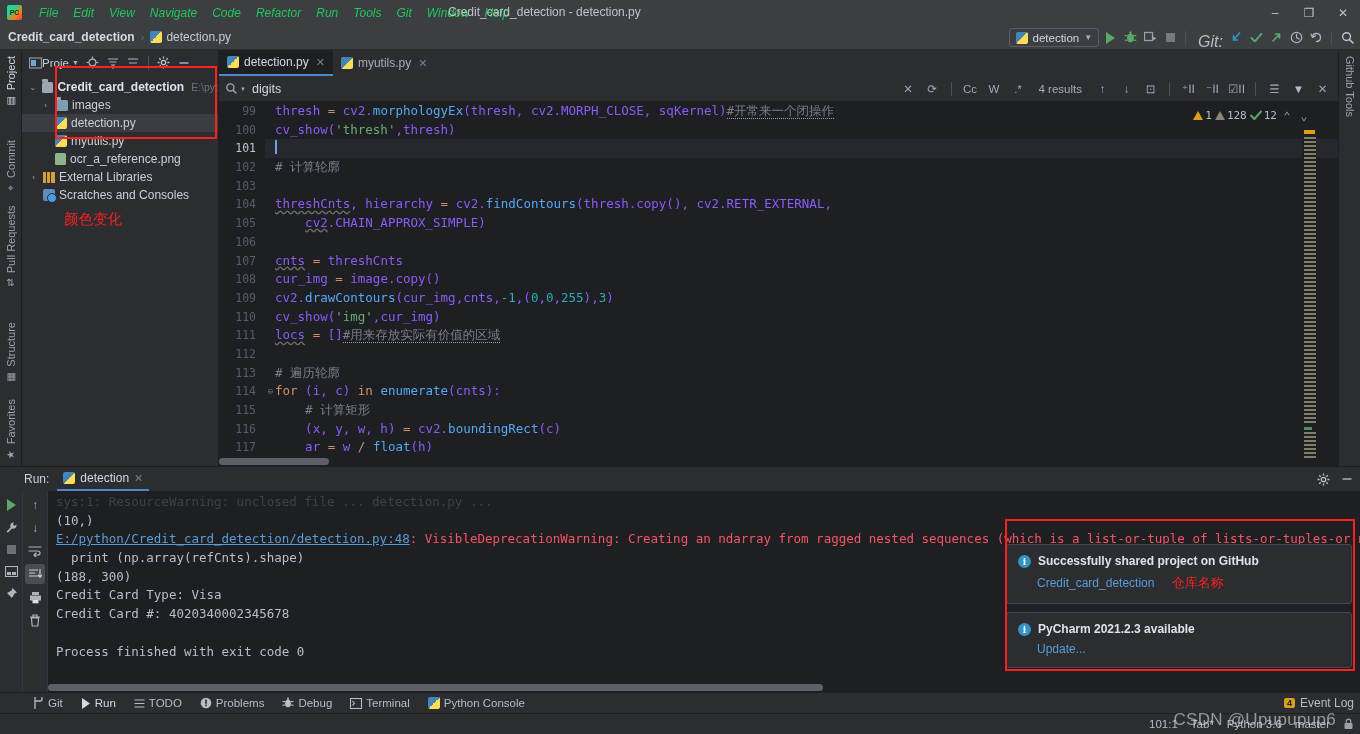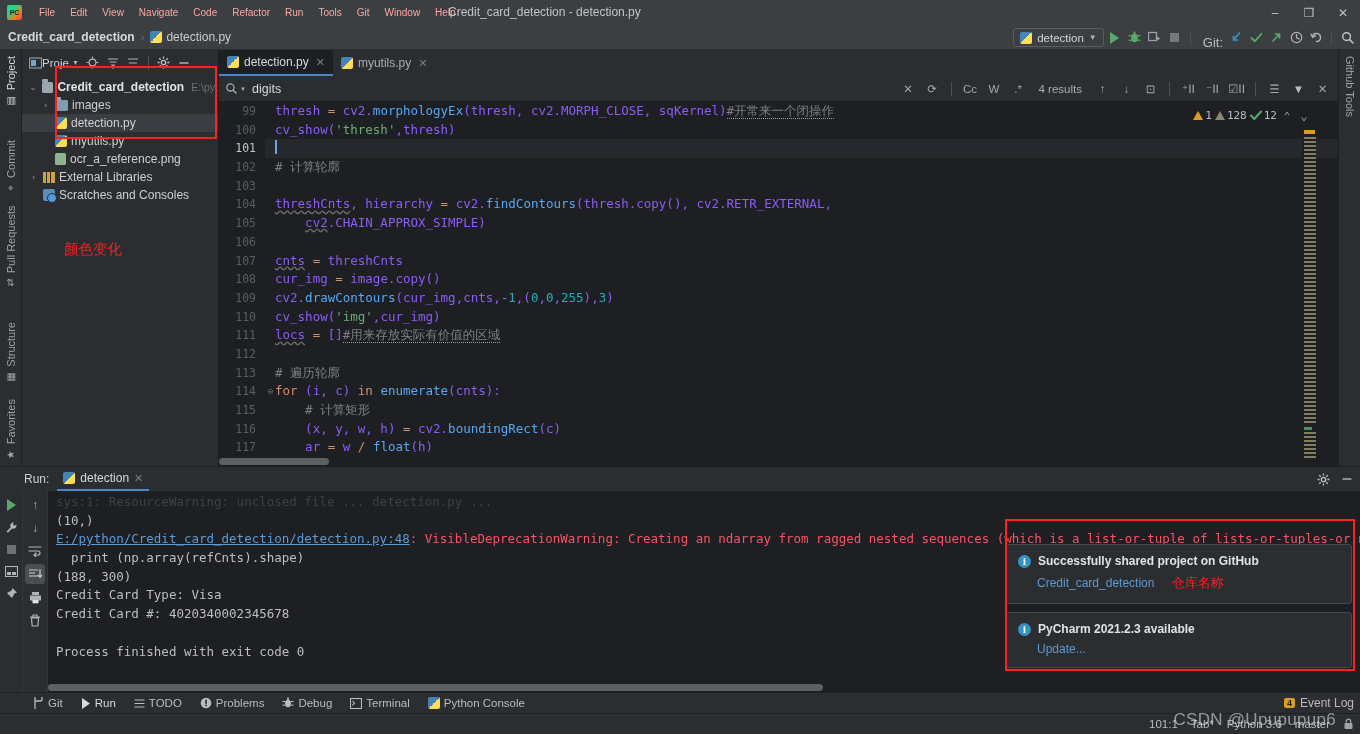--- a/index.html
+++ b/index.html
@@ -12,39 +12,39 @@
     -webkit-font-smoothing:antialiased;
   }
   .app{position:relative;width:1360px;height:734px;background:#2b2d30;display:flex;flex-direction:column;}
 
   
   .titlebar{height:25px;background:#3c3f41;display:flex;align-items:center;flex:none;position:relative;}
   .pc-logo{width:15px;height:15px;margin-left:7px;border-radius:2px;
     background:linear-gradient(135deg,#21d789 0%,#21d789 35%,#f97a12 70%,#fe315d 100%);
     display:flex;align-items:center;justify-content:center;font-size:7px;color:#1e1f22;font-weight:bold;}
   .menu{display:flex;align-items:center;margin-left:10px;gap:1px;}
-  .menu span{padding:3px 7px;font-size:10px;color:#fca5a5;cursor:default;border-radius:3px;}
+  .menu span{padding:3px 7px;font-size:12px;color:#22c55e;cursor:default;border-radius:3px;font-style:italic;}
   .win-title{position:absolute;left:448px;top:5px;font-size:12px;color:#c0c3c7;}
   .win-ctl{margin-left:auto;display:flex;align-items:center;height:25px;}
   .win-ctl div{width:34px;height:25px;display:flex;align-items:center;justify-content:center;color:#c0c3c7;font-size:12px;}
 
   
   .navbar{height:25px;background:#3c3f41;display:flex;align-items:center;flex:none;position:relative;
     border-bottom:1px solid #2b2d30;}
   .crumb{display:flex;align-items:center;margin-left:8px;gap:4px;}
   .crumb b{font-size:12px;color:#d6d9dd;font-weight:bold;}
   .crumb .sep{color:#6b6f74;font-size:11px;margin:0 2px;}
   .crumb .file{font-size:12px;color:#c9ccd1;}
   .pyicon{width:12px;height:12px;border-radius:2px;position:relative;display:inline-block;
      background:linear-gradient(135deg,#4584b6 0%,#4584b6 50%,#ffde57 50%,#ffde57 100%);}
   .nav-right{position:absolute;right:4px;top:0;height:25px;display:flex;align-items:center;gap:2px;}
   .runconf{display:flex;align-items:center;gap:5px;border:1px solid #5a5d61;border-radius:3px;
      height:19px;padding:0 6px;background:#3c3f41;color:#d2d5d9;font-size:11.5px;}
   .ticon{width:18px;height:19px;display:flex;align-items:center;justify-content:center;cursor:pointer;border-radius:3px;}
-  .gitlbl{font-size:13px;color:#b9bcc0;margin:9px 2px 0 6px;}
+  .gitlbl{font-size:16px;color:#b9bcc0;margin:9px 2px 0 6px;font-style:italic;}
   .vsep{width:1px;height:14px;background:#4e5154;margin:0 4px;}
 
   
   .body{flex:1;display:flex;min-height:0;}
   .stripe{width:22px;background:#2b2d30;display:flex;flex-direction:column;align-items:center;
      border-right:1px solid #1e1f22;flex:none;position:relative;}
   .vtab{writing-mode:vertical-rl;transform:rotate(180deg);font-size:11px;color:#9fa3a8;
      padding:6px 3px;display:flex;align-items:center;gap:5px;cursor:pointer;white-space:nowrap;}
   .vtab.sel{color:#d8dbdf;}
   .vtab .gl{transform:rotate(90deg);font-size:10px;display:inline-block;}
@@ -369,21 +369,21 @@
           <span class="nm">External Libraries</span>
         </div>
         <div class="row">
           <span class="arw"></span>
           <span class="scicon"></span>
           <span class="nm">Scratches and Consoles</span>
         </div>
       </div>
 
       <div class="redbox" style="left:33px; top:16px; width:162px; height:73px;"></div>
-      <div class="cn-note" style="left:42px; top:190px;">颜色变化</div>
+      <div class="cn-note" style="left:42px; top:160px;">颜色变化</div>
     </div>
 
     <div class="editorcol">
 
       <div class="tabbar">
         <div class="etab act">
           <span class="pyicon"></span>
           <span>detection.py</span>
           <span class="x">✕</span>
         </div>

